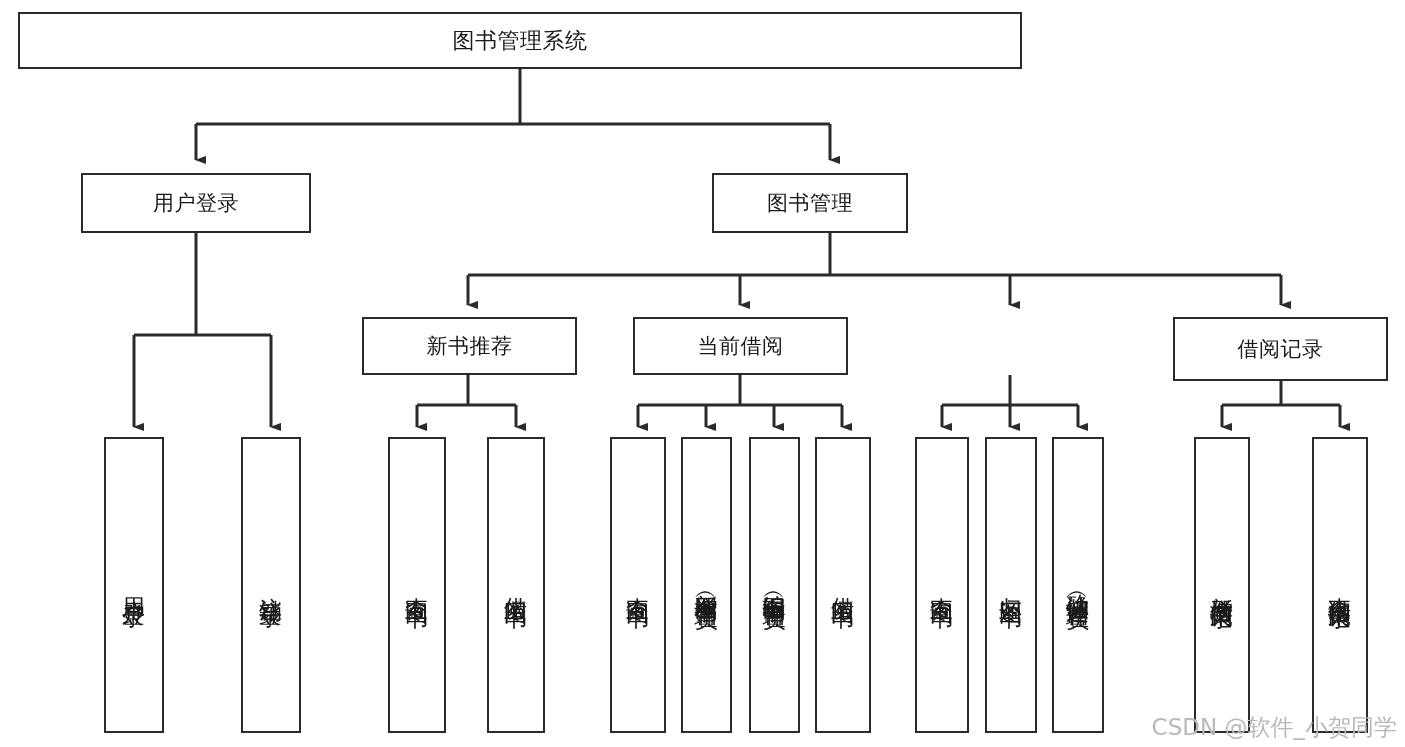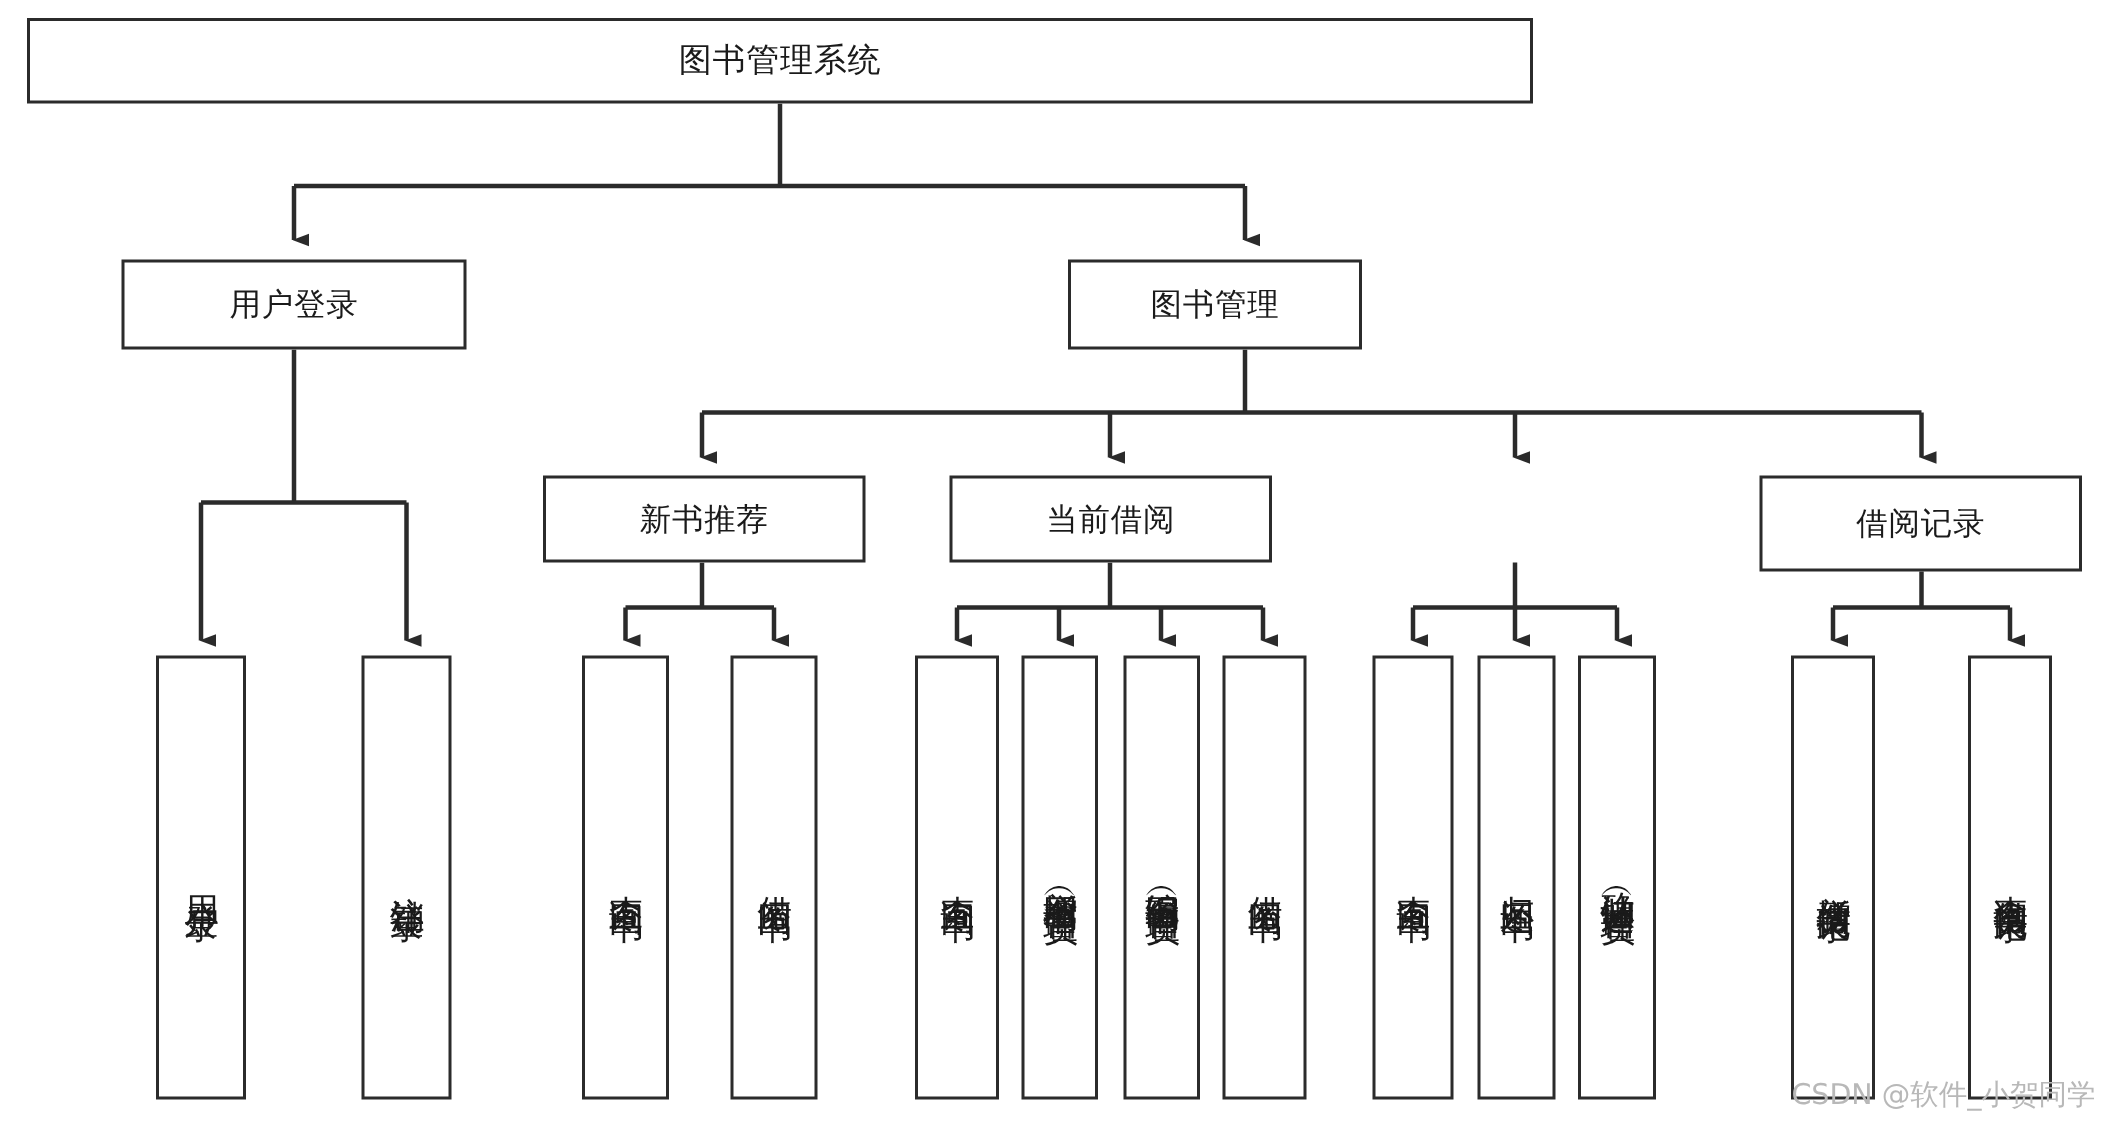--- a/index.html
+++ b/index.html
@@ -63,21 +63,21 @@
     letter-spacing: 3px;
     white-space: nowrap;
   }
   .node.vert.tall-text .node-label {
     letter-spacing: 2px;
   }
   #watermark {
     position: absolute;
     right: 8px;
     bottom: 4px;
-    font-size: 19px;
+    font-size: 23px;
     color: #b8b8b8;
     white-space: nowrap;
     font-family: "DejaVu Sans", "Liberation Sans", sans-serif;
   }
 </style>
 </head>
 <body>
 
 <div id="diagram-root">
 

